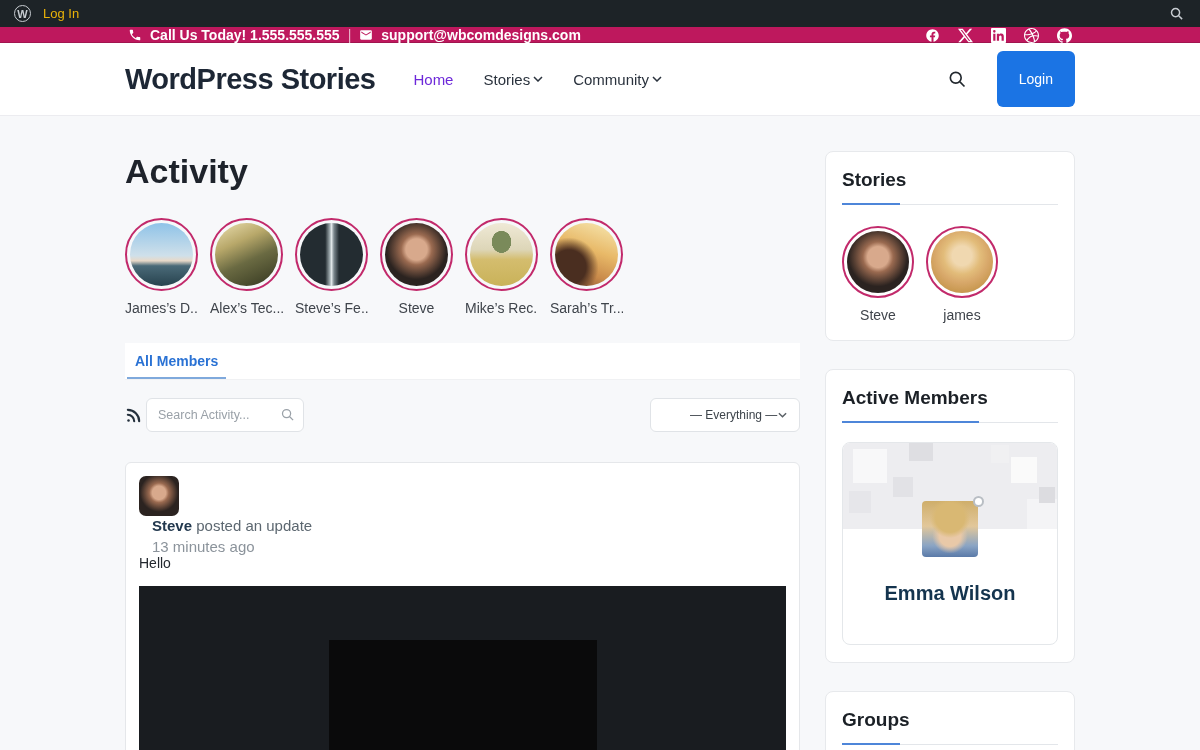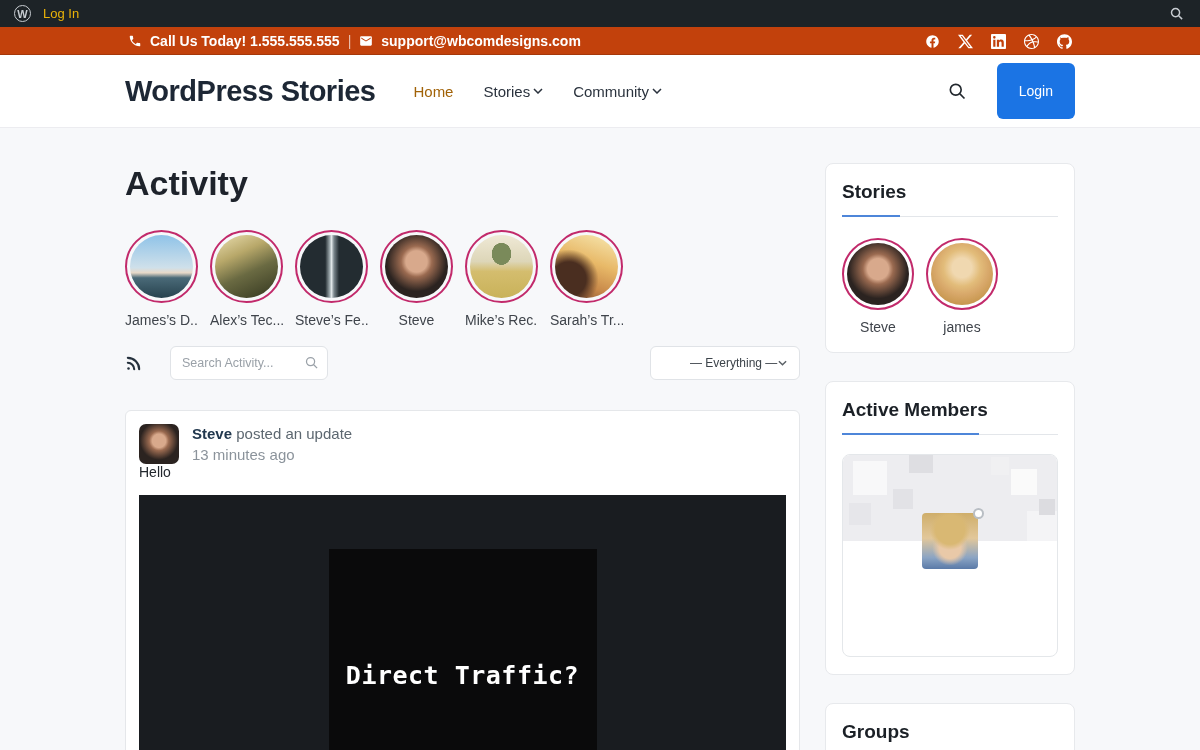--- a/index.html
+++ b/index.html
@@ -10,38 +10,38 @@
   .adminbar { height:27px; background:#1d2327; display:flex; align-items:center;
     padding:0 10px; color:#e8eaec; font-size:13px; }
   .wp-logo { width:17px; height:17px; border:1.6px solid #c7ccd1; border-radius:50%;
     color:#c7ccd1; font-size:11px; font-weight:bold; display:flex; align-items:center;
     justify-content:center; margin:0 12px 0 4px; }
   .adminbar-login { color:#eab308; cursor:pointer; }
   .adminbar-spacer { flex:1; }
   .adminbar svg.search { width:15px; height:15px; color:#c7ccd1; margin-right:6px; }
 
   
-  .topbar { height:28px; background:#c2410c; display:flex; align-items:center;
+  .topbar { height:16px; background:#be185d; display:flex; align-items:center;
     padding:0 128px; color:#fff; font-size:14px; font-weight:bold;
     box-shadow:inset 0 -1px 0 rgba(0,0,0,.15); }
   .topbar .contact { display:flex; align-items:center; gap:8px; }
   .topbar svg { width:14px; height:14px; }
   .topbar .sep { opacity:.65; font-weight:normal; margin:0 8px; }
   .topbar-spacer { flex:1; }
   .socials { display:flex; align-items:center; gap:18px; }
   .socials svg { width:15px; height:15px; fill:#fff; cursor:pointer; }
 
   
   .siteheader { height:73px; background:#fff; border-bottom:1px solid #ececf0;
     display:flex; align-items:center; padding:0 125px; }
   .site-title { font-size:29px; font-weight:800; color:#1d2735; letter-spacing:-.5px; }
   .mainnav { display:flex; align-items:center; gap:30px; margin-left:38px; }
   .navitem { font-size:15px; color:#2a323d; display:flex; align-items:center; gap:3px;
     cursor:pointer; }
-  .navitem.active { color:#a16207;align-items:flex-end; }
+  .navitem.active { color:#6d28d9;align-items:flex-end; }
   .navitem svg { width:10px; height:6px; color:#2a323d; }
   .header-spacer { flex:1; }
   .header-search { width:20px; height:20px; color:#22282e; cursor:pointer; margin-right:30px; }
   .login-btn { background:#1b74e4; color:#fff; border:none; border-radius:6px;
     font-size:14px; padding:20px 22px; cursor:pointer; font-family:inherit; }
 
   
   .container { width:950px; margin:0 auto; display:flex; gap:25px; }
   .main-col { width:675px; }
   .side-col { width:250px; }
@@ -70,38 +70,38 @@
   .ph-priya   { background:radial-gradient(circle at 50% 42%,#d6d6d6 0 22%,#9a9a9a 42%,#4a4a4a 70%),#333; }
   .ph-emma    { background:radial-gradient(circle at 50% 30%,#d9b873 0 30%,transparent 42%),radial-gradient(circle at 50% 62%,#e9c9a8 0 24%,transparent 40%),linear-gradient(180deg,#cfae6a 0%,#e2c79a 45%,#8aa4c4 80%,#5a7aa8 100%); }
 
   
   .tabs-strip { margin-top:27px; background:#fff; border-bottom:1px solid #f0f1f3; }
   .tab { display:inline-block; padding:10px 8px 8px; margin-left:2px; color:#2a72d4;
     font-size:14px; font-weight:bold; border-bottom:2px solid #7fa9dc; cursor:pointer; }
 
   .controls { margin-top:18px; display:flex; align-items:center; }
   .rss-icon { width:17px; height:17px; color:#25313d; cursor:pointer; }
-  .searchbox { position:relative; margin-left:28px; }
+  .searchbox { position:relative; margin-left:4px; }
   .searchbox input { width:158px; height:34px; border:1px solid #e0e3e7; border-radius:6px;
     background:#fff; padding:0 30px 0 11px; font-size:12.5px; color:#3c434a;
     font-family:inherit; outline:none; }
   .searchbox input::placeholder { color:#9aa1a8; }
   .searchbox svg { position:absolute; right:9px; top:9px; width:15px; height:15px;
     color:#9aa1a8; }
   .controls-spacer { flex:1; }
   .filter-select { width:150px; height:34px; background:#fff; border:1px solid #e0e3e7;
     border-radius:6px; display:flex; align-items:center; padding:0 12px; font-size:12px;
     color:#3c434a; cursor:pointer; }
   .filter-select .val { flex:1;margin-left:27px; }
   .filter-select svg { width:9px; height:6px; color:#5a6066; }
 
   
   .post-card { margin-top:30px; background:#fff; border:1px solid #e5e7ea;
     border-radius:6px; padding:13px; height:620px; }
-  .post-head { display:flex; }
+  .post-head { display:flex;flex-direction:column; }
   .post-avatar { width:40px; height:40px; border-radius:7px; cursor:pointer; }
   .post-meta { margin-left:13px; padding-top:1px; }
   .post-action { font-size:15px; color:#5c6770; }
   .post-author { color:#22384e; font-weight:bold; cursor:pointer; }
   .post-time { font-size:15px; color:#8b939b; margin-top:4px; }
   .post-text { font-size:14px; color:#23282e; }
   .post-media { margin-top:15px; background:#191c20; height:520px; display:flex;
     justify-content:center; }
   .media-inner { margin-top:54px; width:268px; height:440px; background:#0a0a0b;
     position:relative; overflow:hidden; }
@@ -250,20 +250,23 @@
         <div class="story-label">Mike’s Rec...</div>
       </div>
       <div class="story">
         <div class="ring">
             <div class="photo ph-sunset"></div>
           </div>
         <div class="story-label">Sarah’s Tr...</div>
       </div>
     </div>
 
+    <div class="tabs-strip">
+      <span class="tab">All Members</span>
+    </div>
 
     <div class="controls">
       <svg class="rss-icon" viewBox="0 0 24 24" fill="none" stroke="currentColor" stroke-width="3" stroke-linecap="round">
         <path d="M4 11a9 9 0 0 1 9 9"></path>
           <path d="M4 4a16 16 0 0 1 16 16"></path>
         <circle cx="5" cy="19" r="1.8" fill="currentColor" stroke="none"></circle>
         </svg>
       <div class="searchbox">
         <input type="text" placeholder="Search Activity..." style="">
         <svg viewBox="0 0 24 24" fill="none" stroke="currentColor" stroke-width="2">
@@ -321,20 +324,21 @@
     </div>
 
     <div class="widget">
       <div class="widget-title w-active">Active Members</div>
       <div class="member-card">
         <div class="member-cover"></div>
         <div class="member-avatar-wrap">
           <div class="member-avatar ph-emma"></div>
           <div class="member-badge"></div>
         </div>
+        <div class="member-name">Emma Wilson</div>
       </div>
     </div>
 
     <div class="widget">
       <div class="widget-title">Groups</div>
     </div>
   </div>
 </div>
 
 </body></html>

